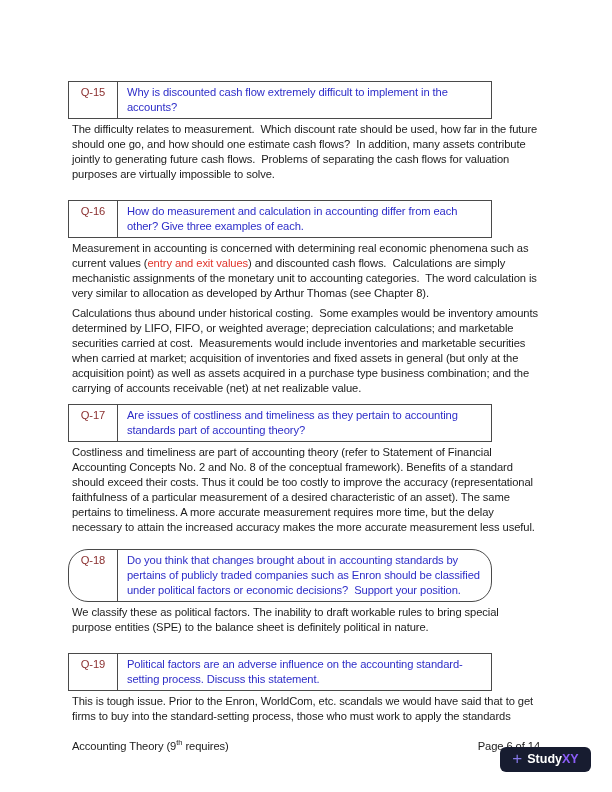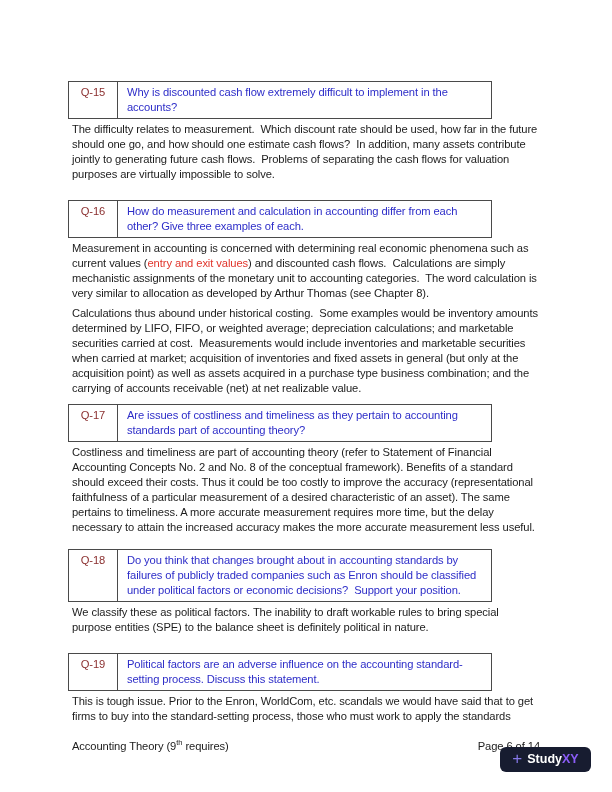--- a/index.html
+++ b/index.html
@@ -37,21 +37,21 @@
   .qa-q {
     flex:1;
     padding:3px 10px 3px 9px;
     color:#2d2dc8;
     white-space:pre-wrap;
   }
 
   .s0 .qa-box { margin-top:43px; }
   .s1 .qa-box { margin-top:18px; }
   .s2 .qa-box { margin-top:8px;  }
-  .s3 .qa-box { margin-top:14px; }
+  .s3 .qa-box { margin-top:14px;border-radius:20px; }
   .s4 .qa-box { margin-top:18px; }
 
   .ans { margin:3px 0 0 0; white-space:pre-wrap; }
   .ans + .ans { margin-top:5px; }
   .red-inline { color:#e0342b; }
 
   .doc-footer {
     display:flex;
     justify-content:space-between;
     margin-top:15px;
@@ -112,21 +112,21 @@
     <div class="qa-box">
       <div class="qa-num">Q-17</div>
       <div class="qa-q">Are issues of costliness and timeliness as they pertain to accounting standards part of accounting theory?</div>
     </div>
     <p class="ans">Costliness and timeliness are part of accounting theory (refer to Statement of Financial Accounting Concepts No. 2 and No. 8 of the conceptual framework). Benefits of a standard should exceed their costs. Thus it could be too costly to improve the accuracy (representational faithfulness of a particular measurement of a desired characteristic of an asset). The same pertains to timeliness. A more accurate measurement requires more time, but the delay necessary to attain the increased accuracy makes the more accurate measurement less useful.</p>
   </section>
 
   <section class="qa s3">
     <div class="qa-box">
       <div class="qa-num">Q-18</div>
-      <div class="qa-q">Do you think that changes brought about in accounting standards by failures of publicly traded companies such as Enron should be classified under political factors or economic decisions?  Support your position.</div>
+      <div class="qa-q">Do you think that changes brought about in accounting standards by pertains of publicly traded companies such as Enron should be classified under political factors or economic decisions?  Support your position.</div>
     </div>
     <p class="ans">We classify these as political factors. The inability to draft workable rules to bring special purpose entities (SPE) to the balance sheet is definitely political in nature.</p>
   </section>
 
   <section class="qa s4">
     <div class="qa-box">
       <div class="qa-num">Q-19</div>
       <div class="qa-q">Political factors are an adverse influence on the accounting standard-setting process. Discuss this statement.</div>
     </div>
     <p class="ans">This is tough issue. Prior to the Enron, WorldCom, etc. scandals we would have said that to get firms to buy into the standard-setting process, those who must work to apply the standards</p>

